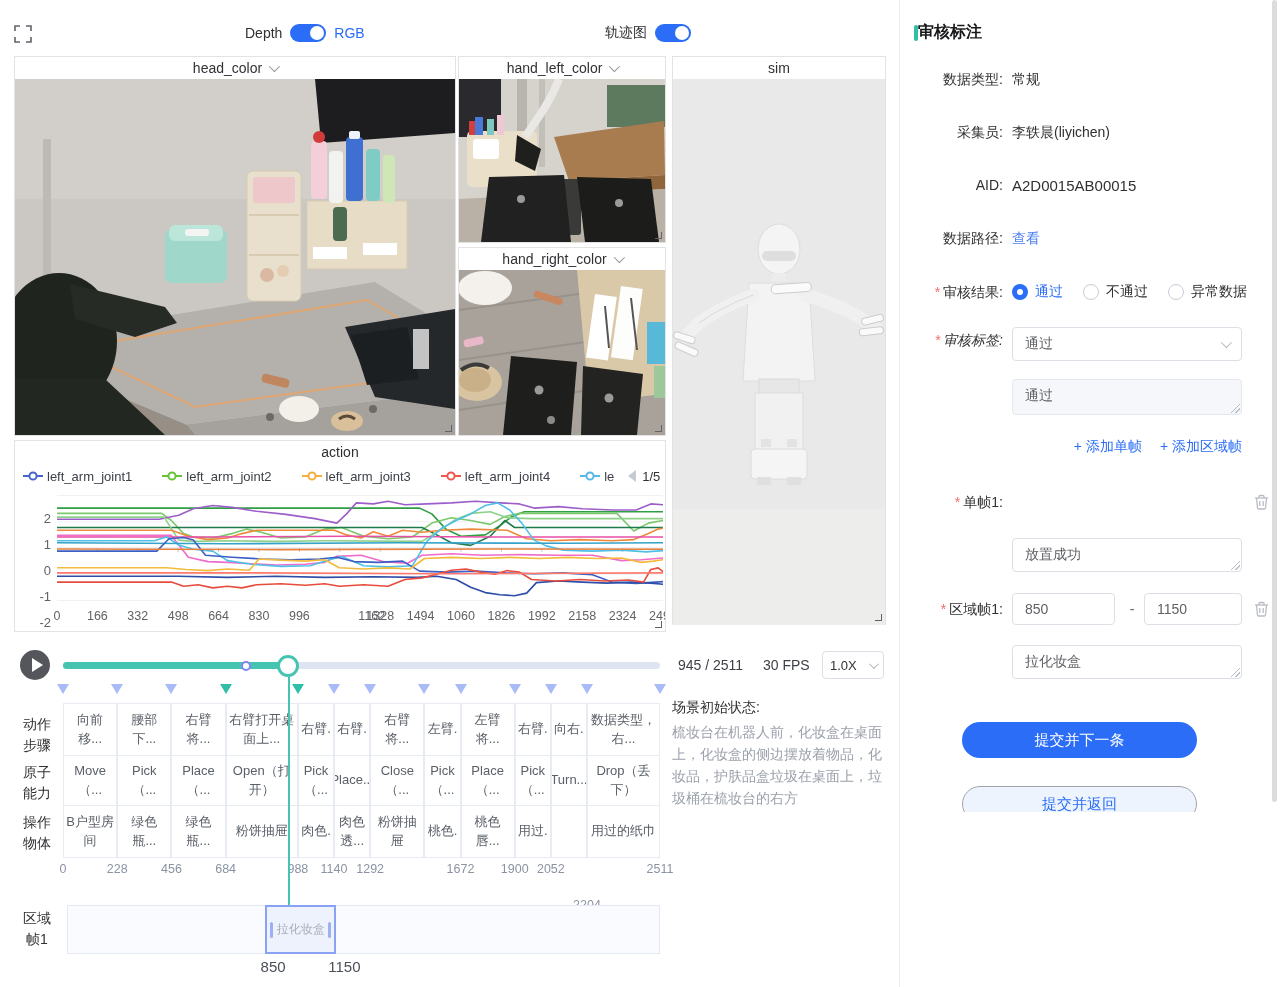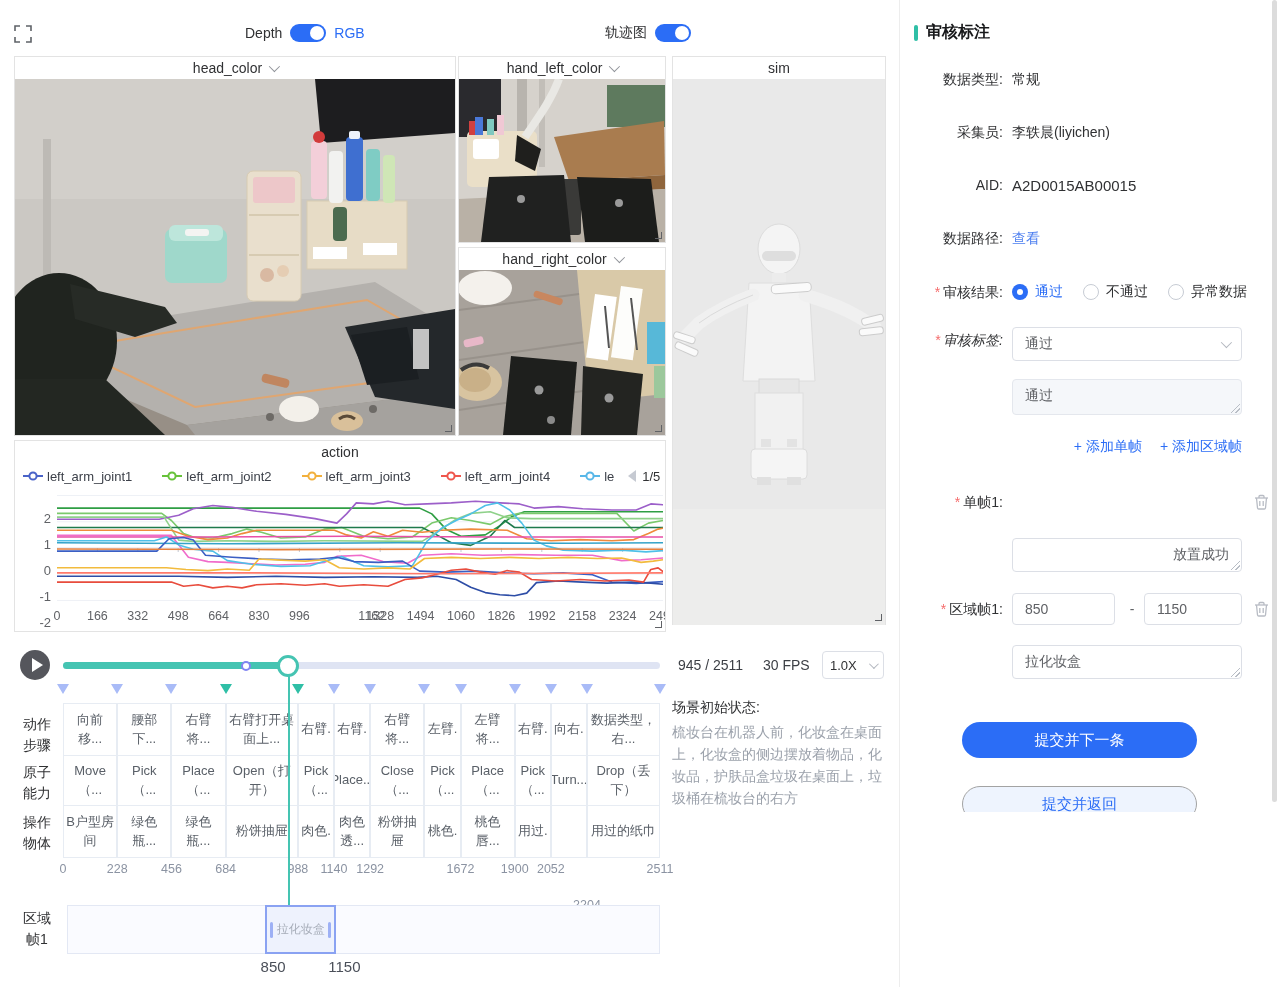--- a/index.html
+++ b/index.html
@@ -68,21 +68,21 @@
   .region-sel .hdl.l { left:3px; } .region-sel .hdl.r { right:3px; }
   .range-lab { top:958px; transform:translateX(-50%); font-size:15px; color:#4a4f59; }
 
   
   .scene-title { left:672px; top:699px; font-size:14px; color:#303133; }
   .scene-body { left:672px; top:721px; width:214px; font-size:14px; line-height:22px; color:#9ba1ab; }
 
   
   .divider { left:899px; top:0; width:1px; height:987px; background:#ededed; }
   .right { left:900px; top:0; width:372px; height:812px; overflow:hidden; }
-  .r-titlebar { position:absolute; left:14px; top:22px; display:flex; align-items:center; gap:8px; }
+  .r-titlebar { position:absolute; left:14px; top:22px; display:flex; align-items:center; }
   .r-titlebar .bar { width:4px; height:16px; background:#2fbfa6; border-radius:2px; }
   .r-title { font-size:16px; font-weight:bold; color:#17181a; }
   .flabel { position:absolute; left:0; width:103px; text-align:right; font-size:14px; color:#303133; white-space:nowrap; }
   .fvalue { position:absolute; left:112px; font-size:14px; color:#303133; }
   .req { color:#f56c6c; margin-right:3px; }
   .link { color:#4a7df0; cursor:pointer; }
   .radio-row { position:absolute; left:112px; display:flex; gap:20px; align-items:center; }
   .radio-item { display:flex; align-items:center; gap:7px; cursor:pointer; font-size:14px; color:#303133; }
   .radio-item.sel { color:#2b6df6; }
   .rdot { width:16px; height:16px; border-radius:50%; background:#2b6df6; position:relative; }
@@ -550,21 +550,21 @@
     <span class="flabel" style="top:494px;"><span class="req">*</span><span>单帧1:</span></span>
     <span class="trash" style="top:494px;">
       <svg width="15" height="16" viewBox="0 0 15 16" fill="none" stroke="#b8bcc4" stroke-width="1.3">
           <path d="M1 4 h13"></path>
           <path d="M5 4 V2.5 a1 1 0 0 1 1-1 h3 a1 1 0 0 1 1 1 V4"></path>
           <path d="M2.5 4 l1 10 a1.2 1.2 0 0 0 1.2 1 h5.6 a1.2 1.2 0 0 0 1.2-1 l1-10"></path>
           <path d="M5.8 7 v5"></path>
           <path d="M9.2 7 v5"></path>
         </svg>
     </span>
-    <textarea class="tarea" style="top: 538px; height: 34px; text-align: right;">放置成功</textarea>
+    <textarea class="tarea" style="top: 538px; height: 34px;">放置成功</textarea>
     <span class="tarea-rsz" style="left:331px;top:561px;"></span>
 
     <span class="flabel" style="top:601px;"><span class="req">*</span><span>区域帧1:</span></span>
     <input class="inp" style="left: 112px; top: 593px; width: 103px;" value="850">
     <span class="dash" style="top:601px;">-</span>
     <input class="inp" style="left: 244px; top: 593px; width: 98px;" value="1150">
     <span class="trash" style="top:601px;">
       <svg width="15" height="16" viewBox="0 0 15 16" fill="none" stroke="#b8bcc4" stroke-width="1.3">
           <path d="M1 4 h13"></path>
           <path d="M5 4 V2.5 a1 1 0 0 1 1-1 h3 a1 1 0 0 1 1 1 V4"></path>

